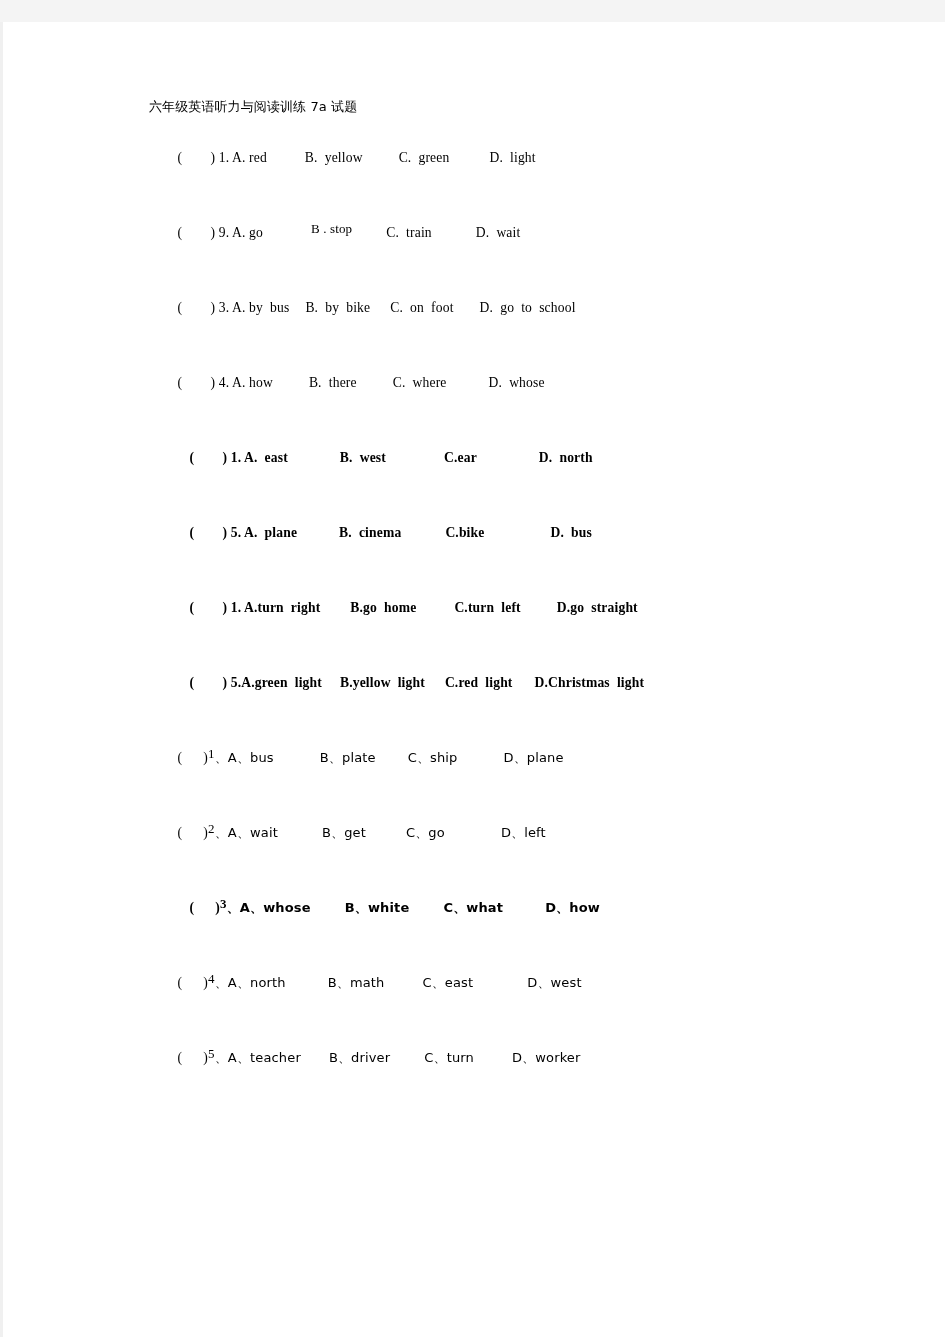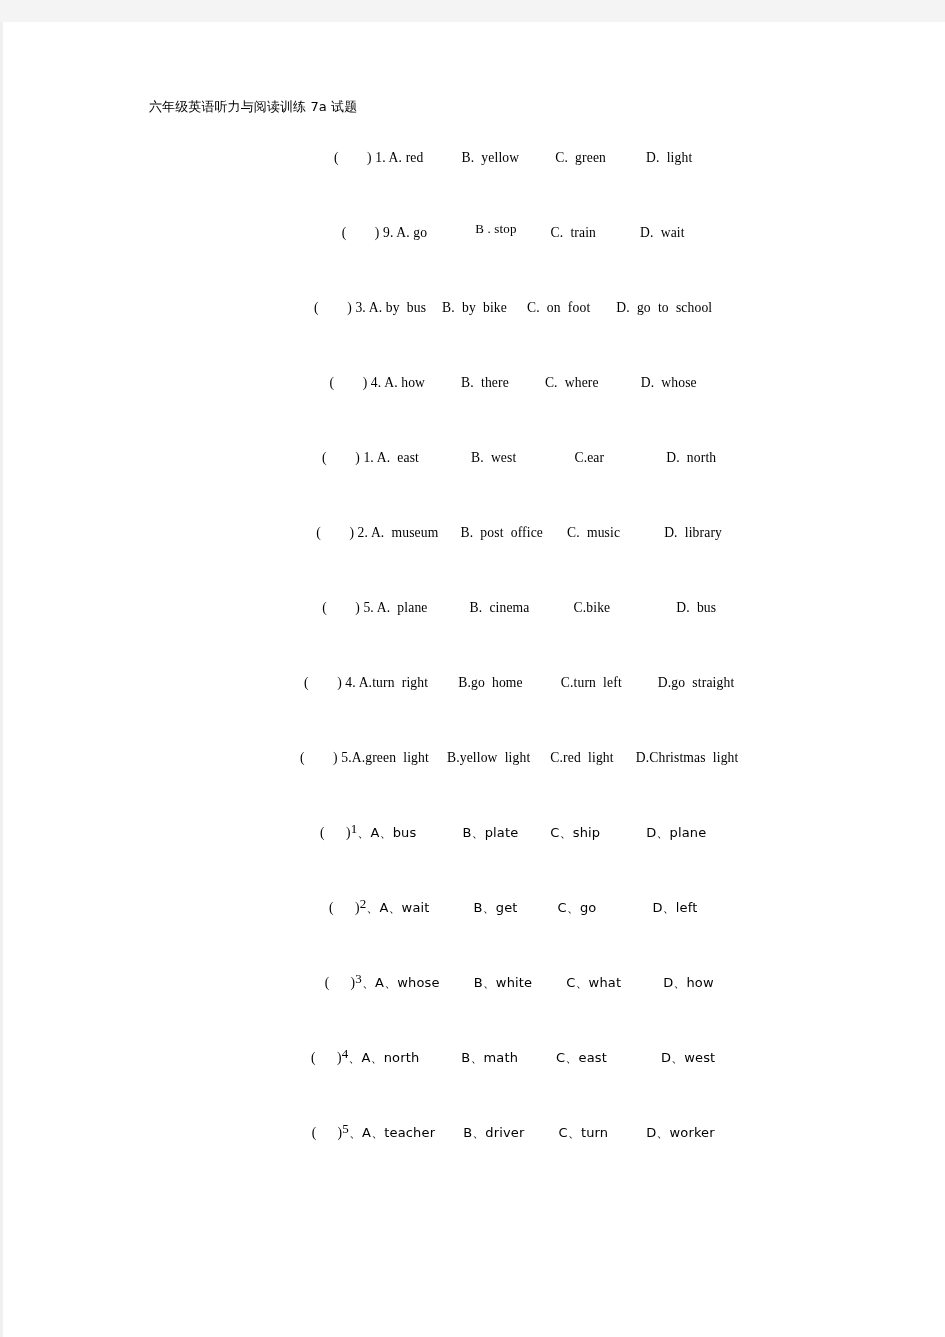--- a/index.html
+++ b/index.html
@@ -39,21 +39,20 @@
     position: absolute;
     left: 146px;
     top: 72px;
     width: 700px;
   }
   .line {
     font-size: 13.6px;
     line-height: 25px;
     white-space: pre-wrap;
     letter-spacing: 0.15px;
-    text-align: center;
   }
   .title {
     font-size: 13.4px;
     line-height: 26px;
     font-family: "DejaVu Sans", sans-serif;
     letter-spacing: 0.1px;
   }
   .shead {
     font-size: 14px;
     line-height: 27px;
@@ -63,21 +62,21 @@
     font-family: "DejaVu Sans", sans-serif;
     font-size: 13px;
   }
   
   .raise {
     display: inline-block;
     position: relative;
     top: -4px;
     font-size: 13px;
   }
-  .indent1 { padding-left: 12px; }
+  .indent1 { padding-left: 12px; font-weight: bold; }
   .gap { display: inline-block; }
 </style>
 </head>
 <body>
 
 <div class="scan-top"></div>
 <div class="scan-left"></div>
 
 <div class="page">
   <div class="doc">
@@ -100,27 +99,24 @@
       <div class="line">
         <span>(        ) 4. A. how</span><span class="gap" style="width:36px"></span><span>B.  there</span><span class="gap" style="width:36px"></span><span>C.  where</span><span class="gap" style="width:42px"></span><span>D.  whose</span>
       </div>
     </div>
 
     <div class="indent1">
       <div class="line">
         <span>(        ) 1. A.  east</span><span class="gap" style="width:52px"></span><span>B.  west</span><span class="gap" style="width:58px"></span><span>C.ear</span><span class="gap" style="width:62px"></span><span>D.  north</span>
       </div>
       <div class="line">
-        <span>(        ) 2. A.  museum</span><span class="gap" style="width:22px"></span><span>B.  post  office</span><span class="gap" style="width:24px"></span><span>C.  music</span><span class="gap" style="width:44px"></span><span>D.  library</span>
-      </div>
-      <div class="line">
         <span>(        ) 5. A.  plane</span><span class="gap" style="width:42px"></span><span>B.  cinema</span><span class="gap" style="width:44px"></span><span>C.bike</span><span class="gap" style="width:66px"></span><span>D.  bus</span>
       </div>
       <div class="line">
-        <span>(        ) 4. A.turn  right</span><span class="gap" style="width:30px"></span><span>B.go  home</span><span class="gap" style="width:38px"></span><span>C.turn  left</span><span class="gap" style="width:36px"></span><span>D.go  straight</span>
+        <span>(        ) 1. A.turn  right</span><span class="gap" style="width:30px"></span><span>B.go  home</span><span class="gap" style="width:38px"></span><span>C.turn  left</span><span class="gap" style="width:36px"></span><span>D.go  straight</span>
       </div>
       <div class="line">
         <span>(        ) 5.A.green  light</span><span class="gap" style="width:18px"></span><span>B.yellow  light</span><span class="gap" style="width:20px"></span><span>C.red  light</span><span class="gap" style="width:22px"></span><span>D.Christmas  light</span>
       </div>
     </div>
 
     <div>
       <div class="line">
         <span>(      )</span><span class="raise">1</span><span class="cn">、A、bus</span><span class="gap" style="width:46px"></span><span class="cn">B、plate</span><span class="gap" style="width:32px"></span><span class="cn">C、ship</span><span class="gap" style="width:46px"></span><span class="cn">D、plane</span>
       </div>

